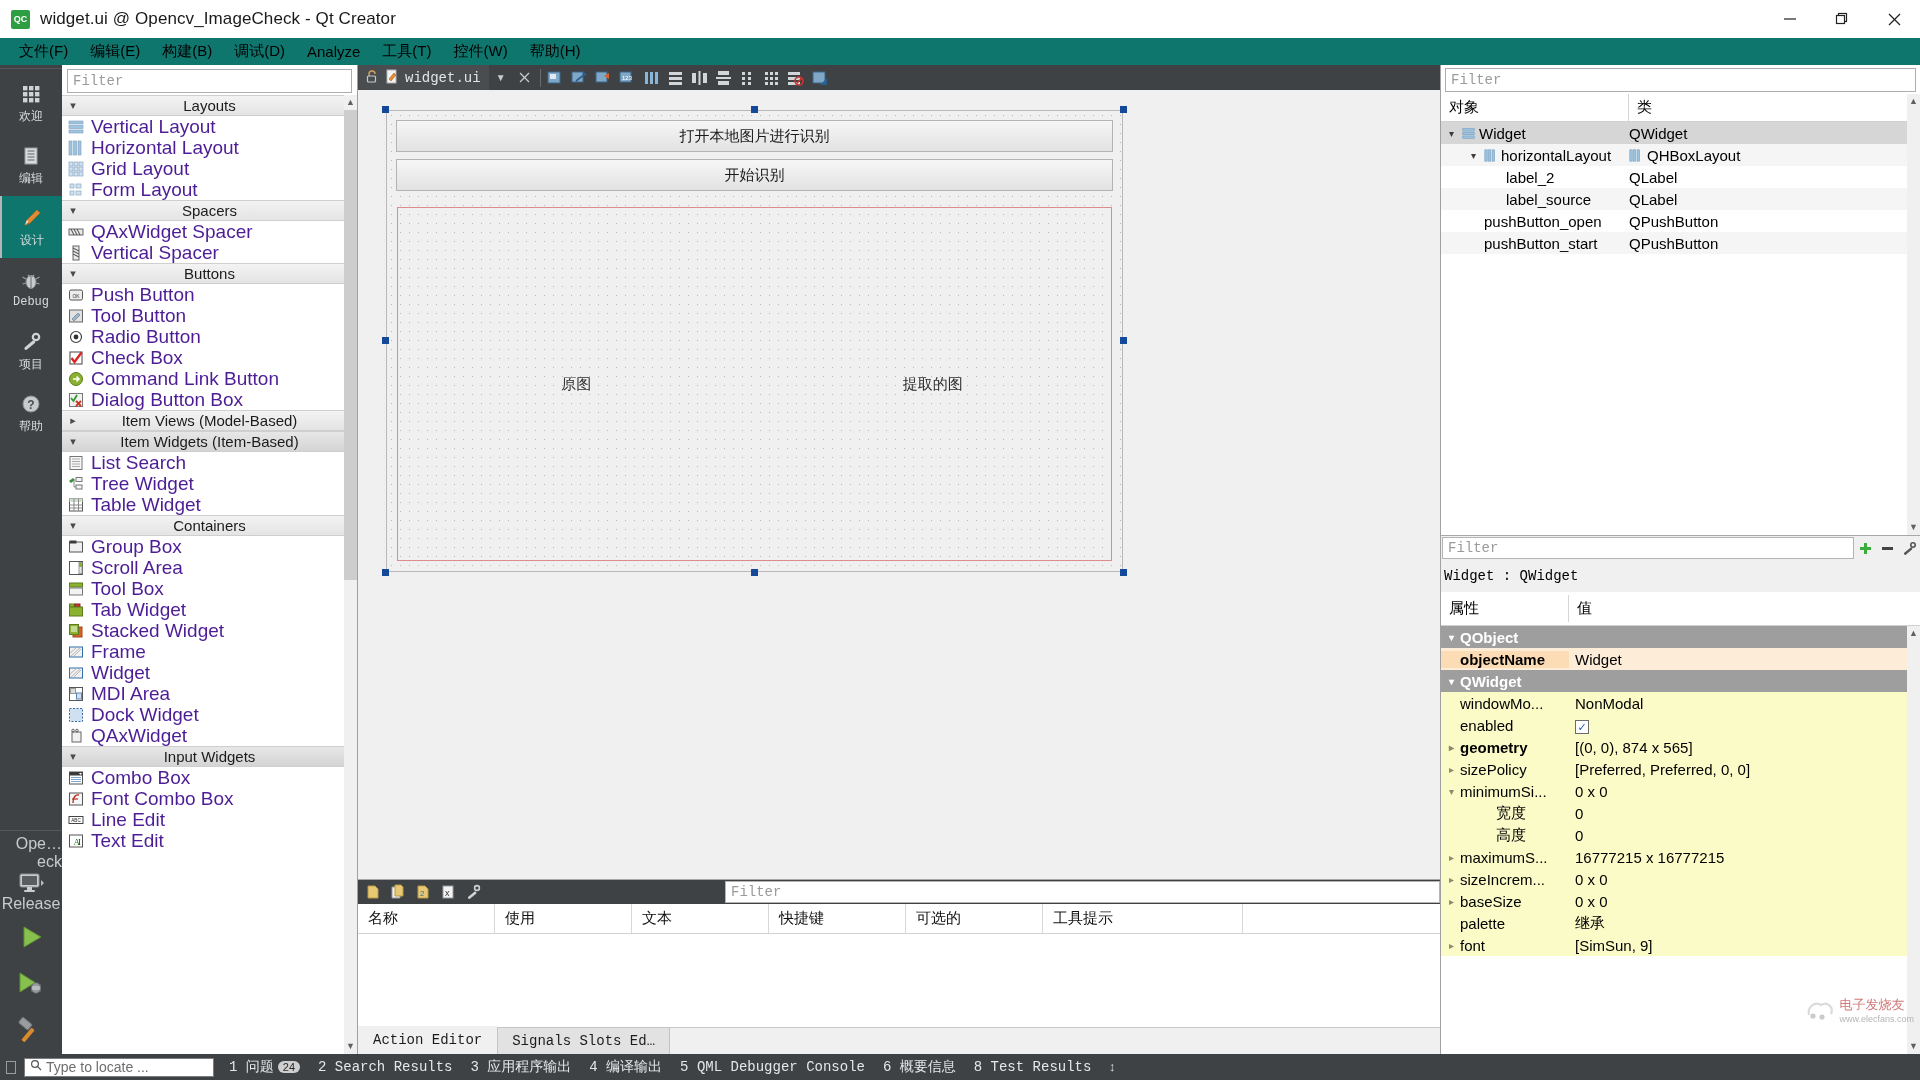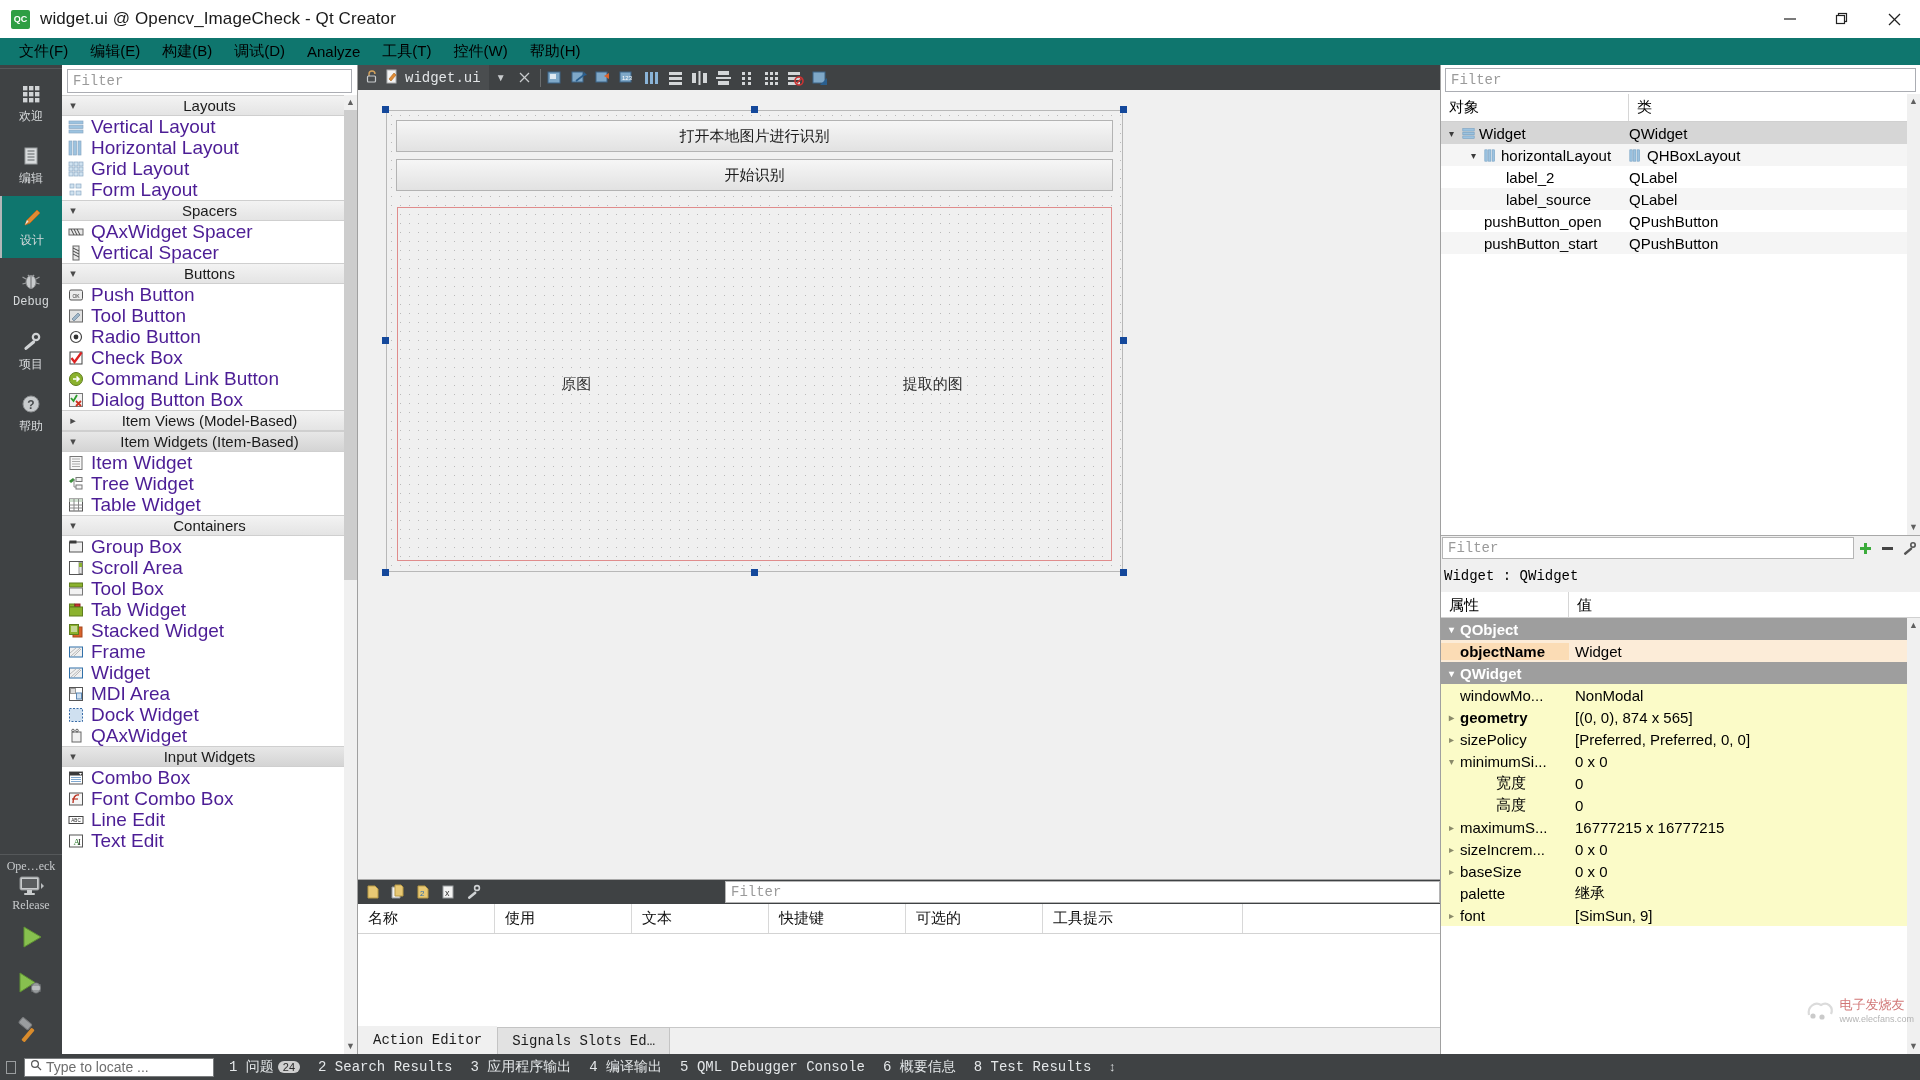--- a/index.html
+++ b/index.html
@@ -27,21 +27,21 @@
   
   #modebar { width:62px; background:#3f4244; display:flex; flex-direction:column; color:#cfd2d4; flex-shrink:0; }
   .mode { height:62px; display:flex; flex-direction:column; align-items:center; justify-content:center; gap:2px;
           cursor:default; }
   .mode.active { background:#0f766e; border-left:2px solid #b3b6b8; }
   .mode-lbl { font-size:12px; color:#d7dadc; font-family:"Liberation Sans", sans-serif; }
   .mode-lbl.mono { font-family:"Liberation Mono", monospace; font-size:12px; }
   .mode-ico { width:24px; height:24px; display:flex; align-items:center; justify-content:center; }
   #mode-spacer { flex:1; }
   .kitbtn { display:flex; flex-direction:column; align-items:center; padding-top:4px; gap:1px; }
-  .kit-text { font-size:12px; color:#c8cbcd; font-family:Liberation Serif, serif;text-align:right; }
+  .kit-text { font-size:16px; color:#c8cbcd; font-family:Liberation Sans, sans-serif;text-align:right; }
   .run-row { height:47px; display:flex; align-items:center; justify-content:center; }
   #modebar-sep { height:1px; background:#55585a; margin:3px 0; }
   
   #widgetbox { width:296px; background:#ffffff; border-right:1px solid #a0a0a0; display:flex; flex-direction:column; flex-shrink:0;}
   .dock-filter { height:24px; border:1px solid #abadb3; margin:4px 5px 2px 5px; background:#fff;
                  display:flex; align-items:center; padding:0 5px; }
   .dock-filter span { font-family:"Liberation Mono", monospace; font-size:14px; color:#9a9a9a; }
   #wb-scroll { flex:1; overflow:hidden; position:relative; }
   .wb-cat { height:21px; background:linear-gradient(#f3f3f3,#e4e4e4); border-top:1px solid #cfcfcf;
             border-bottom:1px solid #cfcfcf; display:flex; align-items:center; position:relative; cursor:default; }
@@ -444,21 +444,21 @@
               <svg class="wbi" viewBox="0 0 16 16">
                 <rect x="2" y="1.5" width="12" height="13" fill="#f7f7f7" stroke="#777"></rect>
                 <g stroke="#aaa">
                   <line x1="4" y1="4" x2="12" y2="4"></line>
                   <line x1="4" y1="6.5" x2="12" y2="6.5"></line>
                   <line x1="4" y1="9" x2="12" y2="9"></line>
                   <line x1="4" y1="11.5" x2="12" y2="11.5"></line>
                 </g>
               </svg>
             </span>
-            <span class="lbl">Item Widget</span>
+            <span class="lbl">List Search</span>
           </div>
           <div class="wb-item">
             <span style="display:flex;">
               <svg class="wbi" viewBox="0 0 16 16">
                 <path d="M1 5 l4-3 2 2 -4 3z" fill="#3b8f3b"></path>
                 <rect x="8" y="1.5" width="6" height="4" fill="#f4f4f4" stroke="#777"></rect>
                 <rect x="8" y="9" width="6" height="4" fill="#f4f4f4" stroke="#777"></rect>
                 <path d="M6 3.5 v7.5 h2" stroke="#888" fill="none"></path>
               </svg>
             </span>
@@ -971,21 +971,21 @@
             </svg>
           </div>
         <div class="pe-btn">
           <svg width="16" height="15" viewBox="0 0 16 15">
               <rect x="2" y="9" width="10" height="2.4" rx="1" transform="rotate(-40 7 10)" fill="#555"></rect>
               <circle cx="12" cy="4" r="2.2" fill="none" stroke="#555" stroke-width="1.6"></circle>
             </svg>
           </div>
       </div>
       <div id="pe-objline">Widget : QWidget</div>
-      <div class="tbl-head" style="height:26px;">
+      <div class="tbl-head" style="height:34px;align-items:center;">
         <div class="c" style="width:128px;border-right:1px solid #d6d6d6;">属性</div>
         <div class="c">值</div>
       </div>
       <div style="display:flex;flex:1;min-height:0;overflow:hidden;position:relative;">
         <div id="pe-rows" style="flex:1;min-width:0;">
             <div class="pr-row group">
               <div class="pr-key" style="padding-left:4px;width:auto;flex:1;">
                 <span class="twisty" style="color:#fff">▾</span>
                 <span>QObject</span>
               </div>
@@ -1002,20 +1002,27 @@
                 <span class="twisty" style="color:#fff">▾</span>
                 <span>QWidget</span>
               </div>
             </div>
             <div class="pr-row yellow">
               <div class="pr-key" style="padding-left:4px;">
                 <span class="twisty" style="color:#8a8a6a"></span>
                 <span>windowMo...</span>
               </div>
               <div class="pr-val"><span>NonModal</span></div>
+            </div>
+            <div class="pr-row yellow">
+              <div class="pr-key" style="padding-left:4px;">
+                <span class="twisty" style="color:#8a8a6a"></span>
+                <span>enabled</span>
+              </div>
+              <div class="pr-val"><span style="display:inline-block;width:14px;height:14px;border:1px solid #6b6b6b;background:#fff;text-align:center;line-height:12px;font-size:11px;color:#1a5fb4;">✓</span></div>
             </div>
             <div class="pr-row yellow bold">
               <div class="pr-key" style="padding-left:4px;">
                 <span class="twisty" style="color:#8a8a6a">▸</span>
                 <span>geometry</span>
               </div>
               <div class="pr-val"><span>[(0, 0), 874 x 565]</span></div>
             </div>
             <div class="pr-row yellow">
               <div class="pr-key" style="padding-left:4px;">

